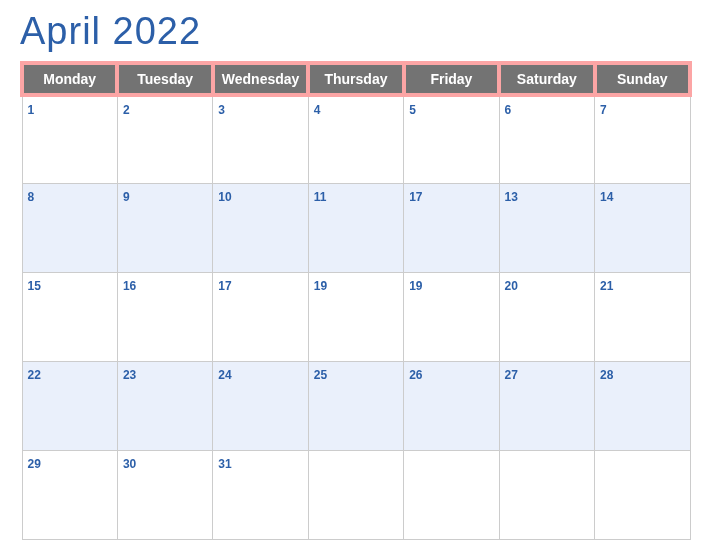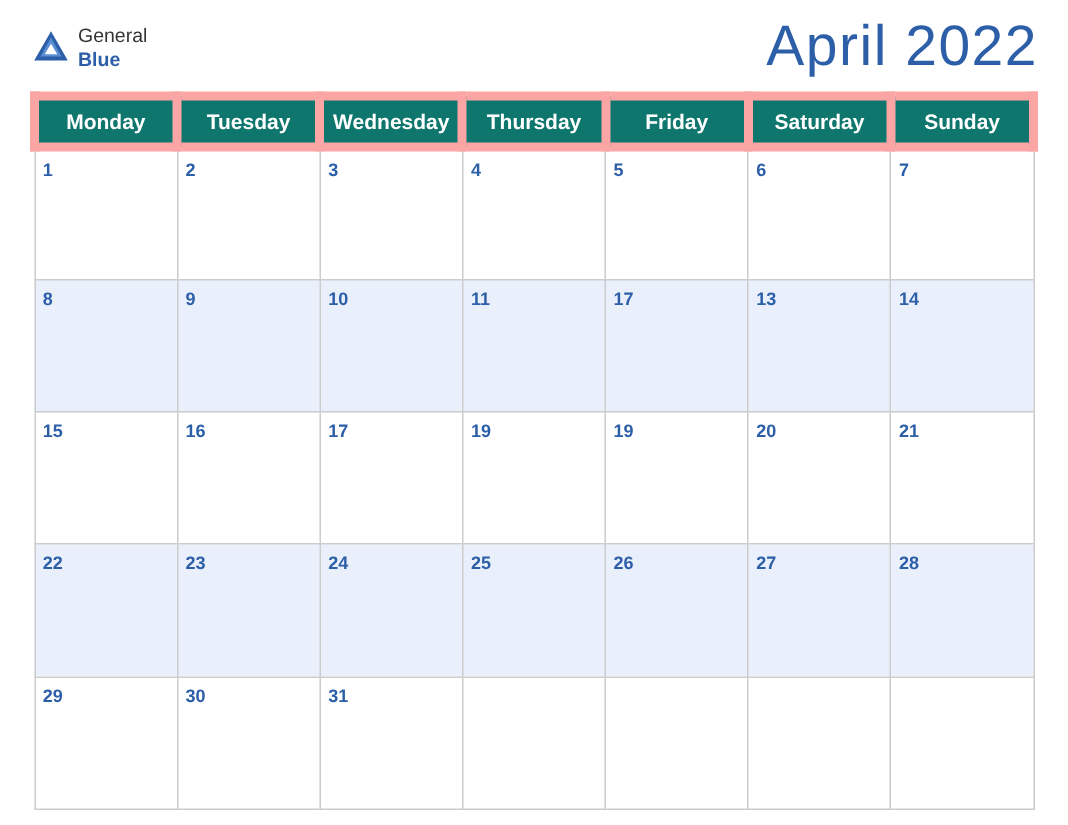--- a/index.html
+++ b/index.html
@@ -43,27 +43,27 @@
       color: #2c5fa8;
       font-weight: 300;
       letter-spacing: 1px;
     }
     .calendar {
       width: 100%;
       border-collapse: collapse;
       flex: 1;
     }
     .calendar th {
-      background-color: #0f766e;
+      background-color: #737373;
       color: #fff;
       text-align: center;
       font-size: 14px;
       font-weight: bold;
       padding: 6px 0;
-      border: 6px solid #fca5a5;
+      border: 4px solid #fca5a5;
     }
     .calendar td {
       border: 1px solid #ccc;
       vertical-align: top;
       width: calc(100% / 7);
       height: 72px;
       padding: 3px 5px;
       background: #fff;
     }
     .day-num {
@@ -79,31 +79,20 @@
     }
     
     .row-shade td {
       background-color: #eaf0fb;
     }
   </style>
 </head>
 <body>
 
 <div class="header-row">
-  <div class="logo">
-    <svg class="logo-icon" viewBox="0 0 40 40" xmlns="http://www.w3.org/2000/svg">
-      <polygon points="20,4 36,32 4,32" fill="#2c5fa8"></polygon>
-      <polygon points="20,10 30,28 10,28" fill="#5b8fd4"></polygon>
-      <polygon points="20,16 26,26 14,26" fill="#fff"></polygon>
-    </svg>
-    <div class="logo-text">
-      <span>General</span>
-      <span class="blue">Blue</span>
-    </div>
-  </div>
   <div class="month-title">April 2022</div>
 </div>
 
 <table class="calendar">
   <thead>
     <tr>
     <th>Monday</th>
         <th>Tuesday</th>
         <th>Wednesday</th>
         <th>Thursday</th>

